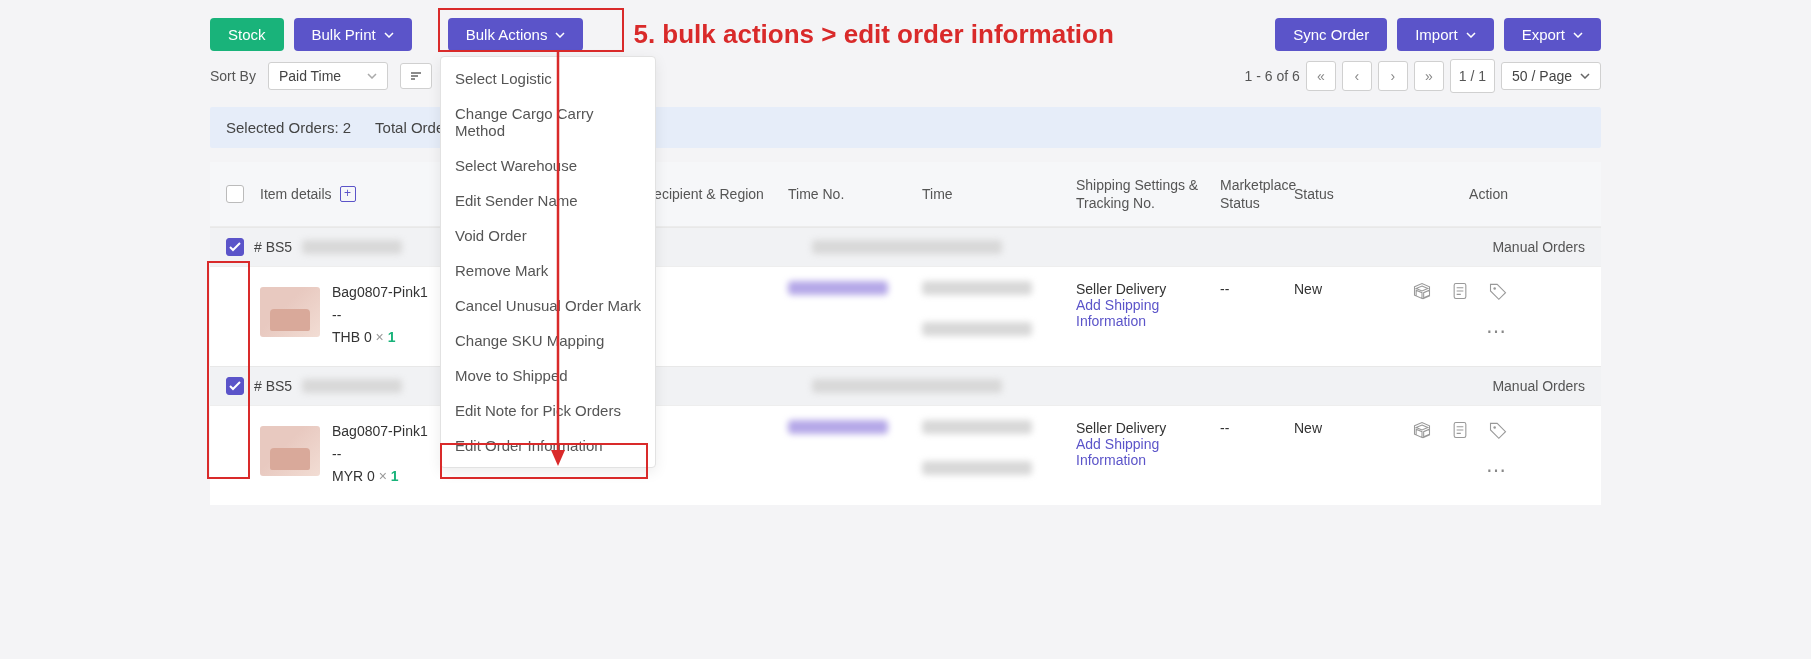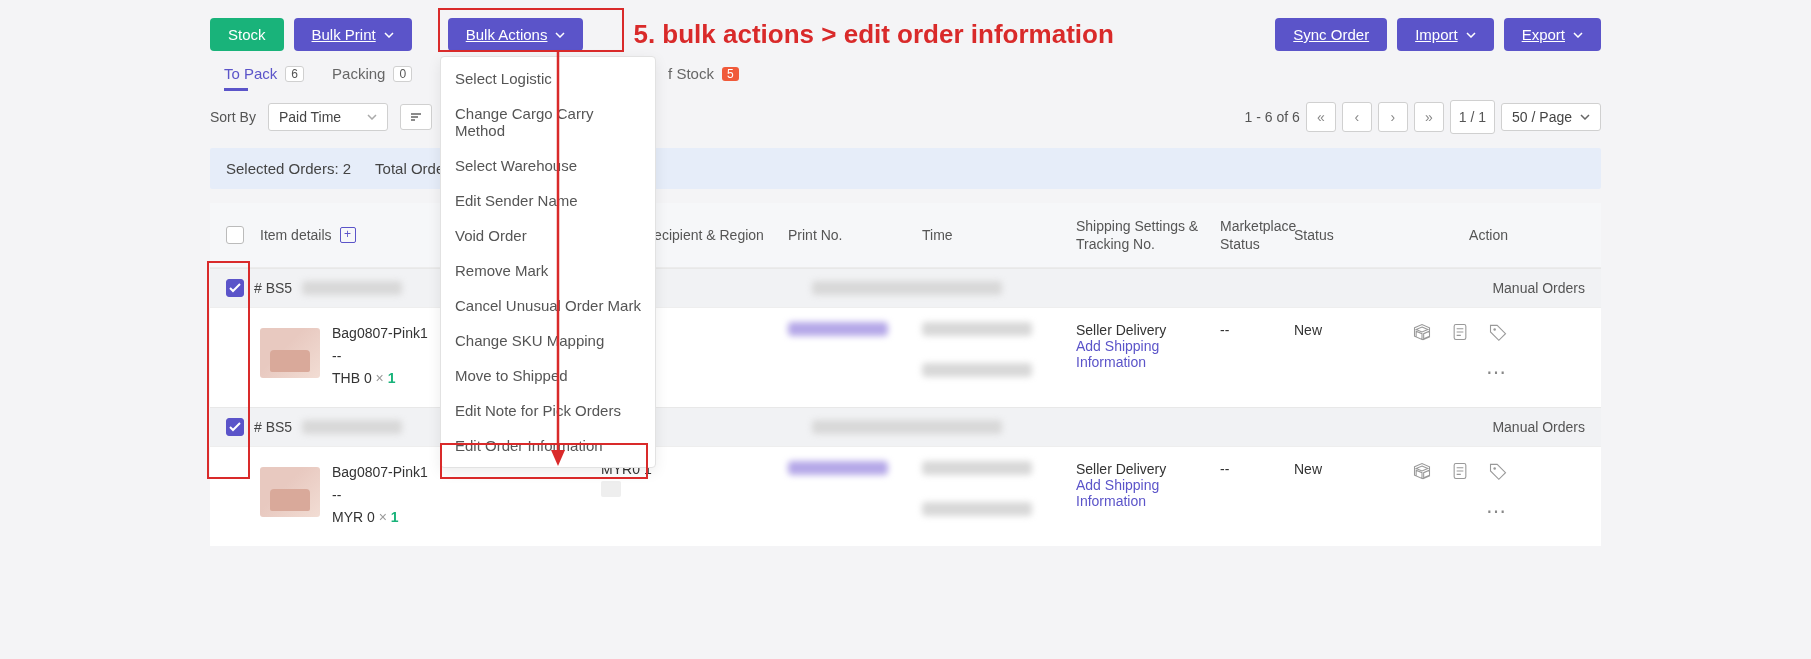--- a/index.html
+++ b/index.html
@@ -24,21 +24,21 @@
     align-items: center;
     padding: 8px 18px;
     border-radius: 4px;
     color: #fff;
     font-size: 15px;
     cursor: pointer;
     border: none;
     gap: 8px;
   }
   .btn-green { background: #19b37a; }
-  .btn-purple { background: #5b54c9; text-decoration: underline; }
+  .btn-purple { background: #5b54c9; }
   .btn svg.chev { width: 10px; height: 6px; }
   .toolbar .spacer { flex: 1; }
   .annotation-top {
     color: #d92a2a;
     font-size: 26px;
     font-weight: 600;
     margin-left: 40px;
   }
   .annotation-left {
     position: absolute;
@@ -321,36 +321,20 @@
         </svg>
     </button>
     <button class="btn btn-purple">
       <span>Export</span>
       <svg class="chev" viewBox="0 0 10 6">
           <path d="M1 1l4 4 4-4" stroke="#fff" stroke-width="1.5" fill="none"></path>
         </svg>
     </button>
   </div>
 
-  <div class="tabs">
-    <div class="tab active">
-      <span>To Pack</span>
-      <span class="count">6</span>
-      <span class="underline"></span>
-    </div>
-    <div class="tab">
-      <span>Packing</span>
-      <span class="count">0</span>
-    </div>
-    <div style="width:200px;"></div>
-    <div class="tab">
-      <span>f Stock</span>
-      <span class="badge-red">5</span>
-    </div>
-  </div>
 
   <div class="sortbar">
     <span>Sort By</span>
     <div class="select">
       <span>Paid Time</span>
       <svg width="10" height="6" viewBox="0 0 10 6">
           <path d="M1 1l4 4 4-4" stroke="#aaa" stroke-width="1.5" fill="none"></path>
         </svg>
     </div>
     <div class="select" style="min-width:30px;padding:5px 8px;">
@@ -380,21 +364,21 @@
     <span>Total Order</span>
   </div>
 
   <div class="table-header">
     <div class="checkbox"></div>
     <div class="th" style="display:flex;align-items:center;">
       <span>Item details</span>
       <span class="plus-box">+</span>
     </div>
     <div class="th">Recipient &amp; Region</div>
-    <div class="th">Print No.</div>
+    <div class="th">Time No.</div>
     <div class="th">Time</div>
     <div class="th">Shipping Settings &amp; Tracking No.</div>
     <div class="th">Marketplace Status</div>
     <div class="th">Status</div>
     <div class="th" style="text-align:right;">Action</div>
   </div>
 
   <div class="content">
 
     <div class="order-group-header">

